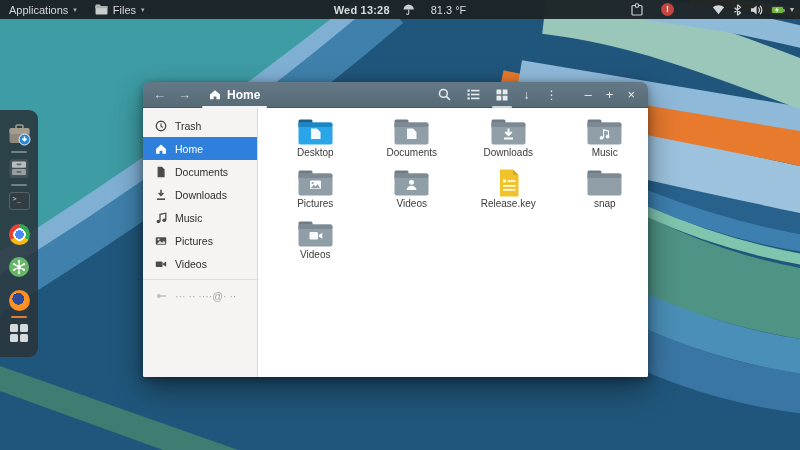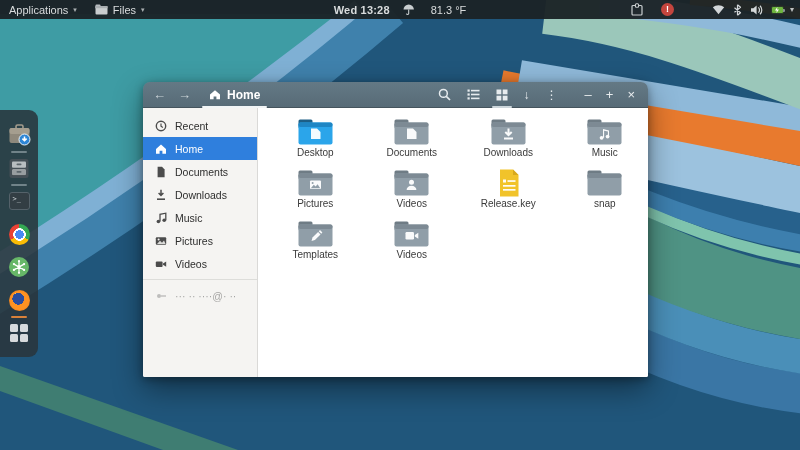--- a/index.html
+++ b/index.html
@@ -301,21 +301,21 @@
     <div class="wbody">
 
       <div class="sidebar">
         <div class="side-item">
           <span class="sic">
               <svg width="12" height="12" viewBox="0 0 12 12">
                 <circle cx="6" cy="6" r="4.7" fill="none" stroke="#4c4c4c" stroke-width="1.4"></circle>
                 <path d="M6,3.5 V6.2 L7.9,7.4" stroke="#4c4c4c" stroke-width="1.2" fill="none"></path>
               </svg>
             </span>
-          <span>Recent</span>
+          <span>Trash</span>
         </div>
         <div class="side-item selected">
           <span class="sic">
               <svg width="12" height="12" viewBox="0 0 12 12">
                 <path d="M1,6 L6,1.6 L11,6 V10.8 H7.4 V7.8 H4.6 V10.8 H1 Z" fill="#ffffff"></path>
               </svg>
             </span>
           <span>Home</span>
         </div>
         <div class="side-item">
@@ -466,30 +466,20 @@
 
         <div class="file">
           <svg viewBox="0 0 37 30">
             <rect x="1.5" y="2.5" width="14" height="9" rx="1.5" fill="#6f7c85"></rect>
             <rect x="1.5" y="5.5" width="34" height="22" rx="2" fill="#909ea8"></rect>
             <rect x="1.5" y="5.5" width="34" height="4.5" rx="2" fill="#7d8a94"></rect>
           </svg>
           <span class="flabel">snap</span>
         </div>
 
-        <div class="file">
-          <svg viewBox="0 0 37 30">
-            <rect x="1.5" y="2.5" width="14" height="9" rx="1.5" fill="#6f7c85"></rect>
-            <rect x="1.5" y="5.5" width="34" height="22" rx="2" fill="#909ea8"></rect>
-            <rect x="1.5" y="5.5" width="34" height="4.5" rx="2" fill="#7d8a94"></rect>
-            <path d="M14.5,22 l1,-3.4 5.6,-5.6 2.4,2.4 -5.6,5.6 z" fill="#ffffff" opacity="0.95"></path>
-            <path d="M21.8,12.3 l1.2,-1.2 2.4,2.4 -1.2,1.2 z" fill="#ffffff" opacity="0.95"></path>
-          </svg>
-          <span class="flabel">Templates</span>
-        </div>
 
         <div class="file">
           <svg viewBox="0 0 37 30">
             <rect x="1.5" y="2.5" width="14" height="9" rx="1.5" fill="#6f7c85"></rect>
             <rect x="1.5" y="5.5" width="34" height="22" rx="2" fill="#909ea8"></rect>
             <rect x="1.5" y="5.5" width="34" height="4.5" rx="2" fill="#7d8a94"></rect>
             <g fill="#ffffff" opacity="0.95">
               <rect x="12.5" y="13" width="8.5" height="7.5" rx="1.2"></rect>
               <path d="M21.8,16 L25.3,13.8 V19.7 L21.8,17.5 Z"></path>
             </g>

